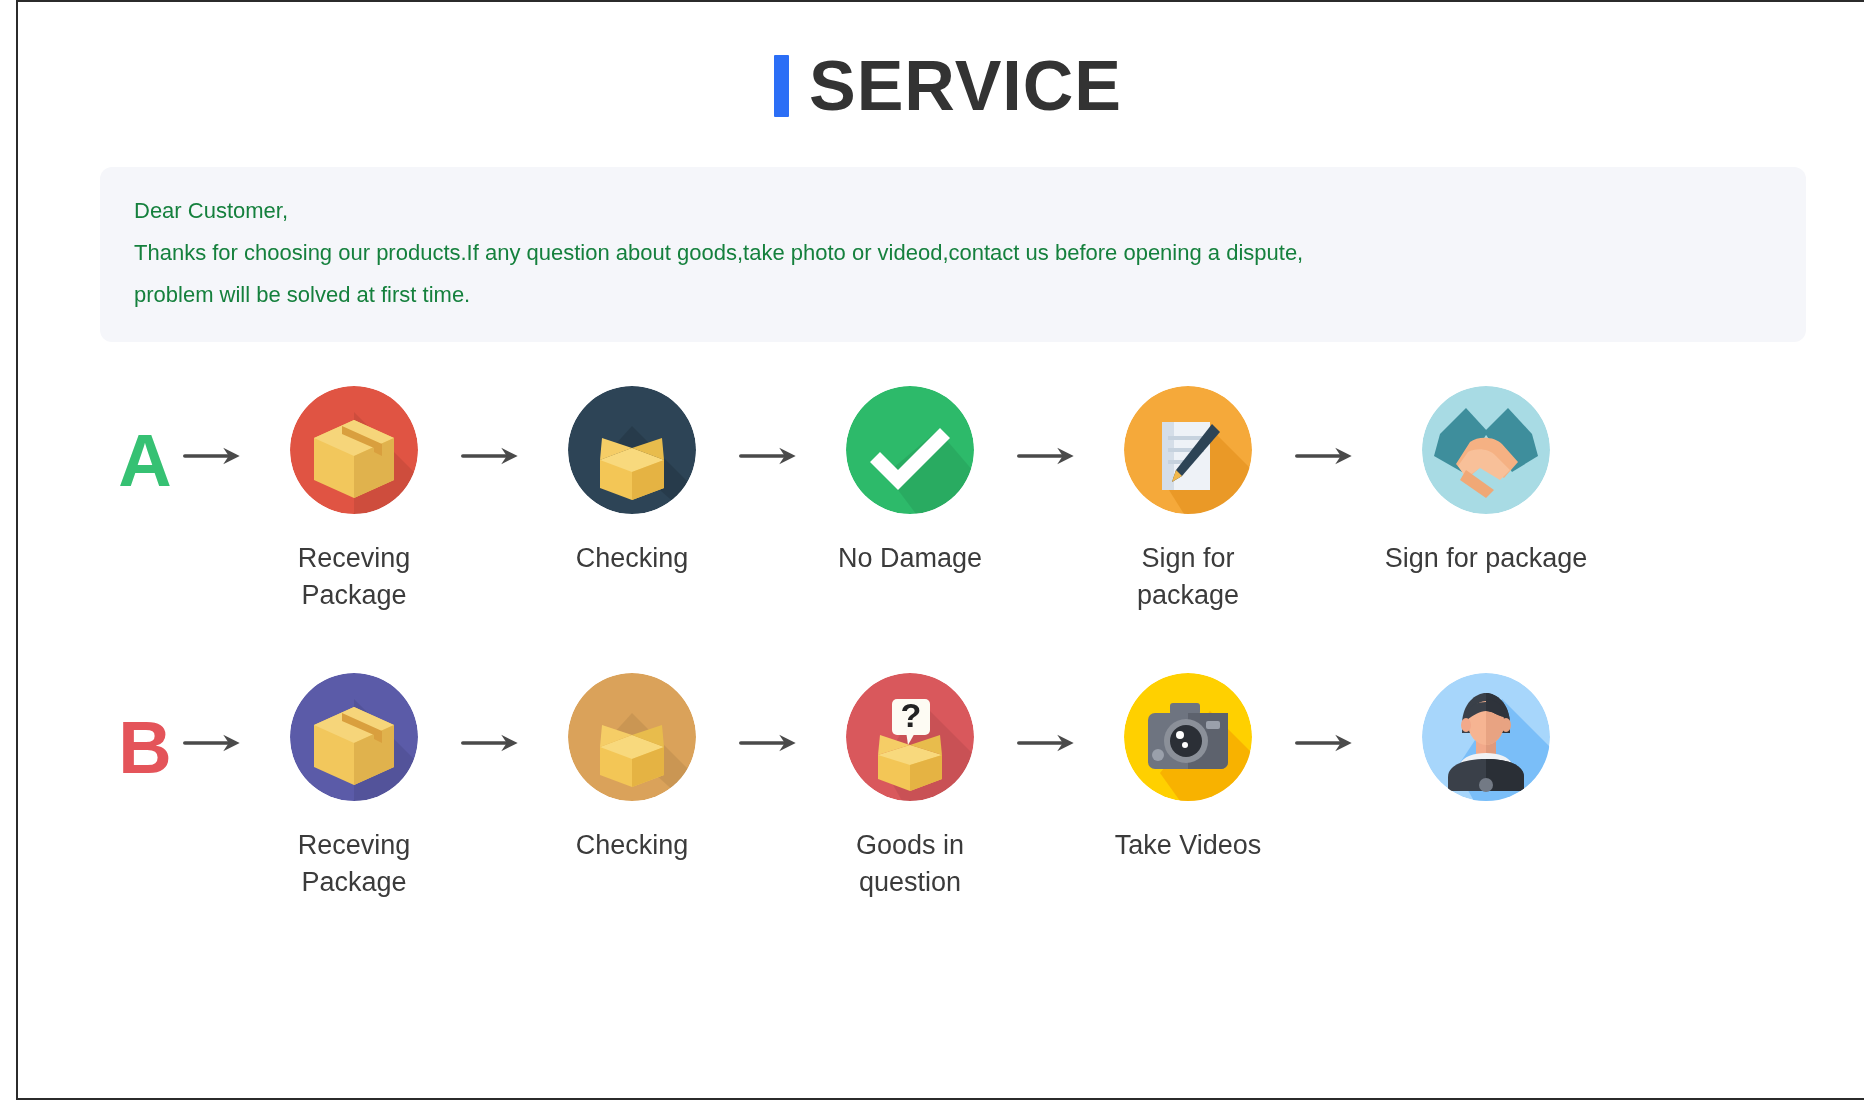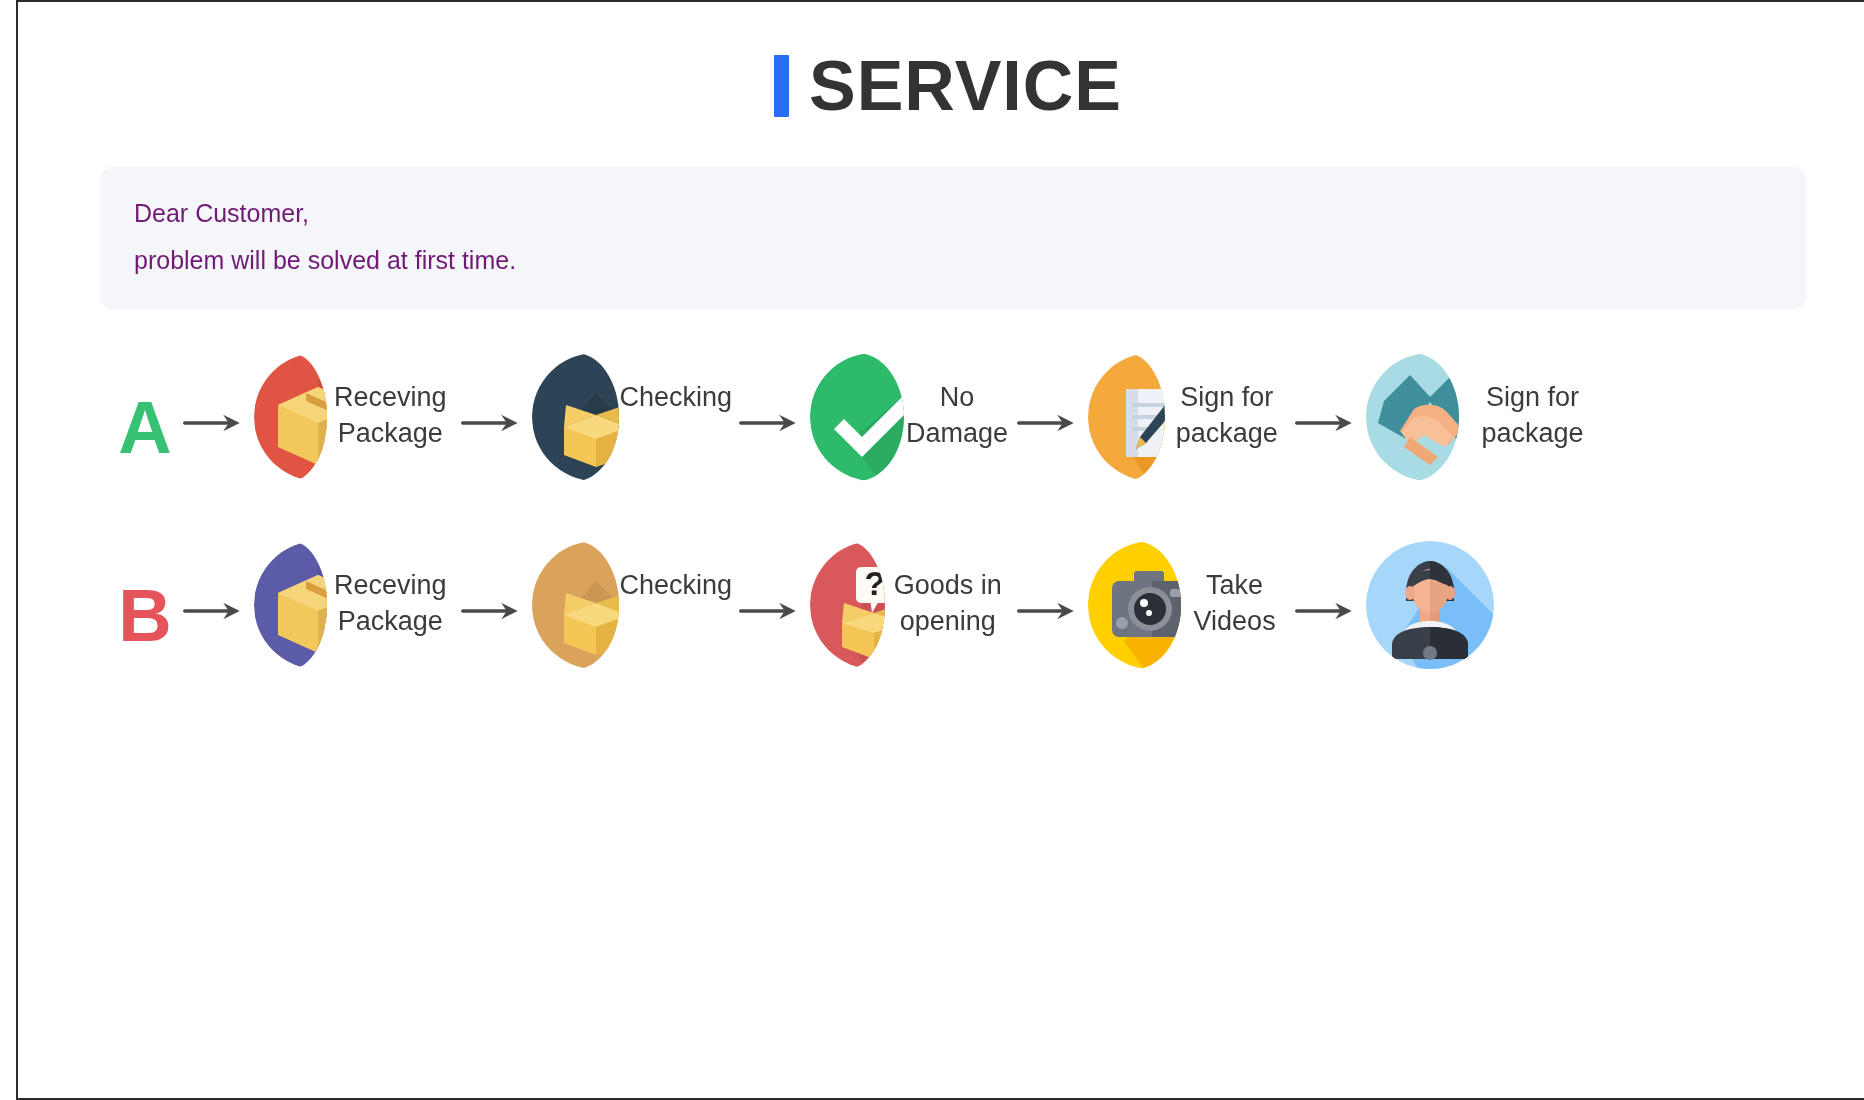--- a/index.html
+++ b/index.html
@@ -50,23 +50,23 @@
   
   .notice {
     margin: 15px 72px 0 82px;
     background: #f5f6fa;
     border-radius: 12px;
     padding: 28px 34px 30px 34px;
     box-sizing: border-box;
   }
   .notice p {
     margin: 0 0 10px 0;
-    font-size: 25px;
+    font-size: 22px;
     line-height: 1.46;
-    color: #701a75;
+    color: #15803d;
     font-weight: 400;
   }
   .notice p:last-child { margin-bottom: 1px; }
 
   
   .flow {
     display: flex;
     align-items: flex-start;
     padding-left: 96px;
     padding-right: 40px;
@@ -94,22 +94,22 @@
     display: flex;
     align-items: center;
     justify-content: center;
   }
   .arrow svg { display: block; }
 
   .step {
     flex: 0 0 auto;
     width: 200px;
     display: flex;
-    flex-direction: row;
-    align-items: flex-start;
+    flex-direction: column;
+    align-items: center;
   }
   .icon-wrap {
     width: 128px;
     height: 128px;
     border-radius: 50%;
     position: relative;
     overflow: hidden;
   }
   .icon-wrap svg { display: block; width: 128px; height: 128px; }
   .step-label {
@@ -127,20 +127,21 @@
 
 <div class="page">
 
   <div class="title-row">
     <div class="title-bar"></div>
     <div class="title-text">SERVICE</div>
   </div>
 
   <div class="notice">
     <p>Dear Customer,</p>
+    <p>Thanks for choosing our products.If any question about goods,take photo or videod,contact us before opening a dispute,</p>
     <p>problem will be solved at first time.</p>
   </div>
 
   <div class="flow row-a">
     <div class="row-letter letter-a">A</div>
 
     <div class="arrow">
       <svg viewBox="0 0 70 26" width="64" height="24">
           <path d="M2 13 L50 13" stroke="#4a4a4a" stroke-width="4" stroke-linecap="round" fill="none"></path>
           <path d="M44 4 L62 13 L44 22 L50 13 Z" fill="#4a4a4a"></path>
@@ -308,21 +309,21 @@
           <rect x="46" y="26" width="38" height="36" rx="5" fill="#fdfbf3"></rect>
           <path d="M60 58 L70 58 L62 72 Z" fill="#fdfbf3"></path>
           <text x="65" y="54" font-family="Liberation Sans, sans-serif" font-size="34" font-weight="bold" fill="#222" text-anchor="middle">?</text>
           <path d="M64 72 L96 82 L96 106 L64 118 L32 106 L32 82 Z" fill="#f3c656"></path>
           <path d="M64 72 L96 82 L64 92 L32 82 Z" fill="#f8d97d"></path>
           <path d="M64 92 L96 82 L96 106 L64 118 Z" fill="#e5b343"></path>
           <path d="M32 82 L34 62 L64 72 Z" fill="#f5cd66"></path>
           <path d="M96 82 L94 62 L64 72 Z" fill="#e8bc4c"></path>
         </svg>
       </div>
-      <div class="step-label">Goods in opening</div>
+      <div class="step-label">Goods in question</div>
     </div>
 
     <div class="arrow">
       <svg viewBox="0 0 70 26" width="64" height="24">
           <path d="M2 13 L50 13" stroke="#4a4a4a" stroke-width="4" stroke-linecap="round" fill="none"></path>
           <path d="M44 4 L62 13 L44 22 L50 13 Z" fill="#4a4a4a"></path>
         </svg>
     </div>
 
     <div class="step">

